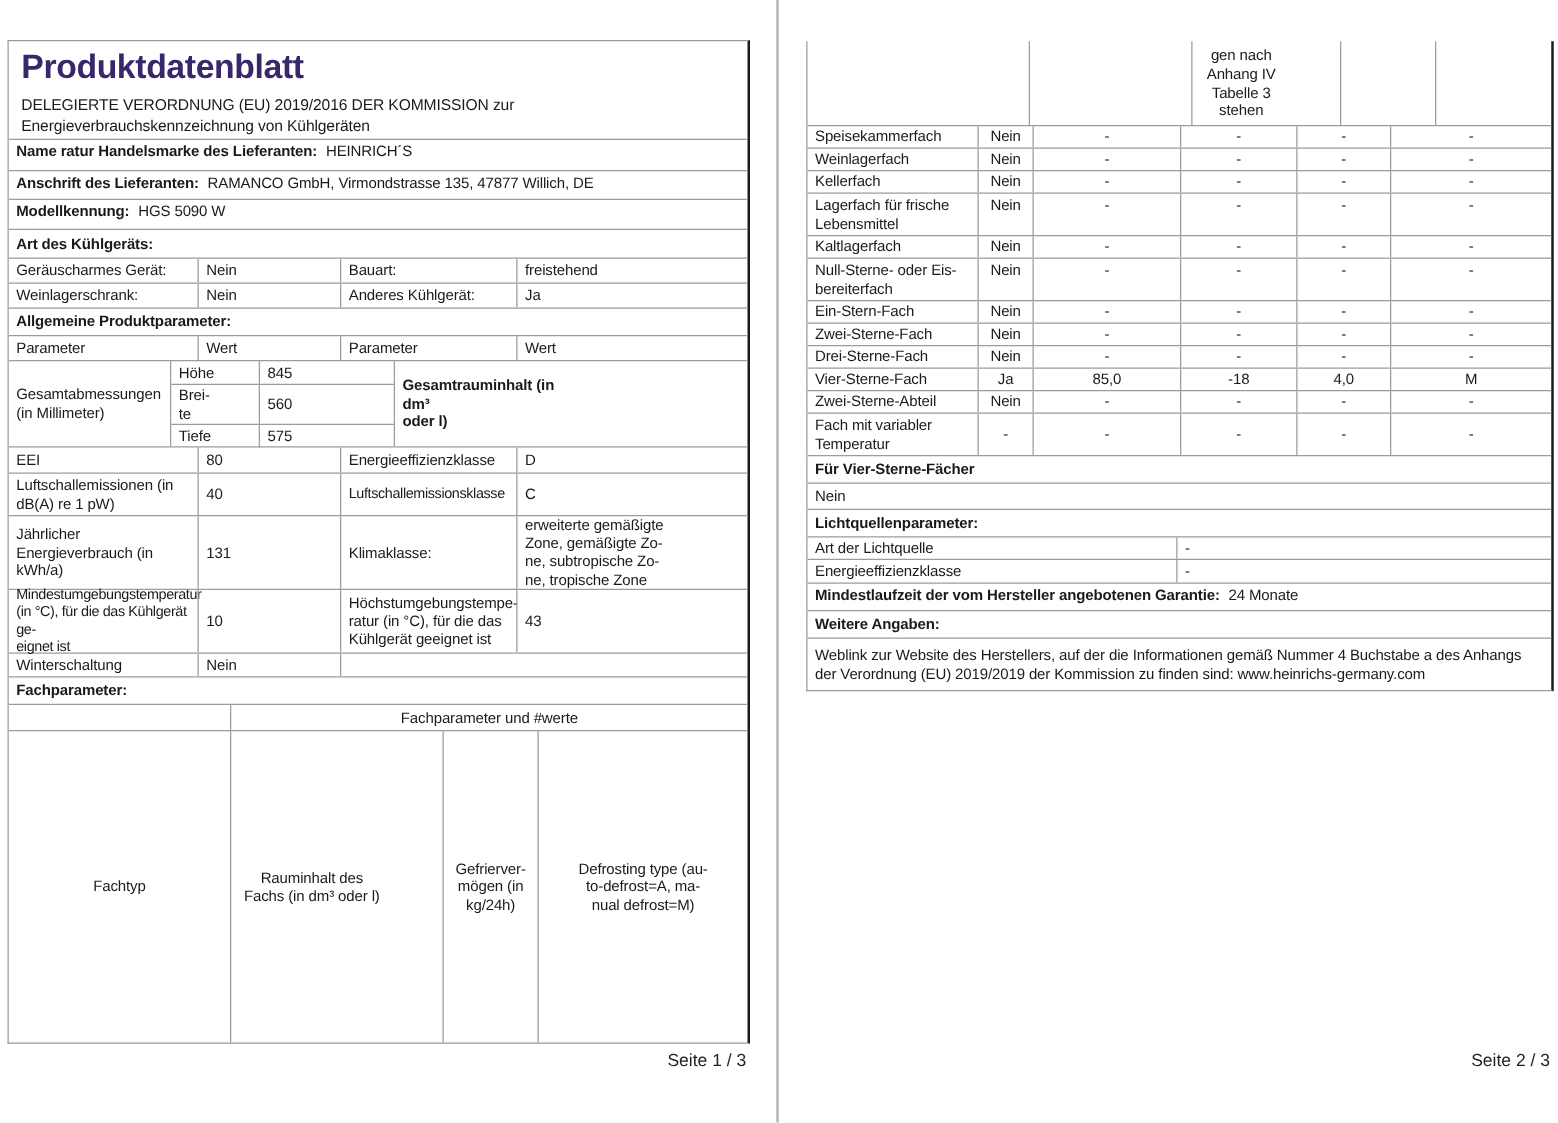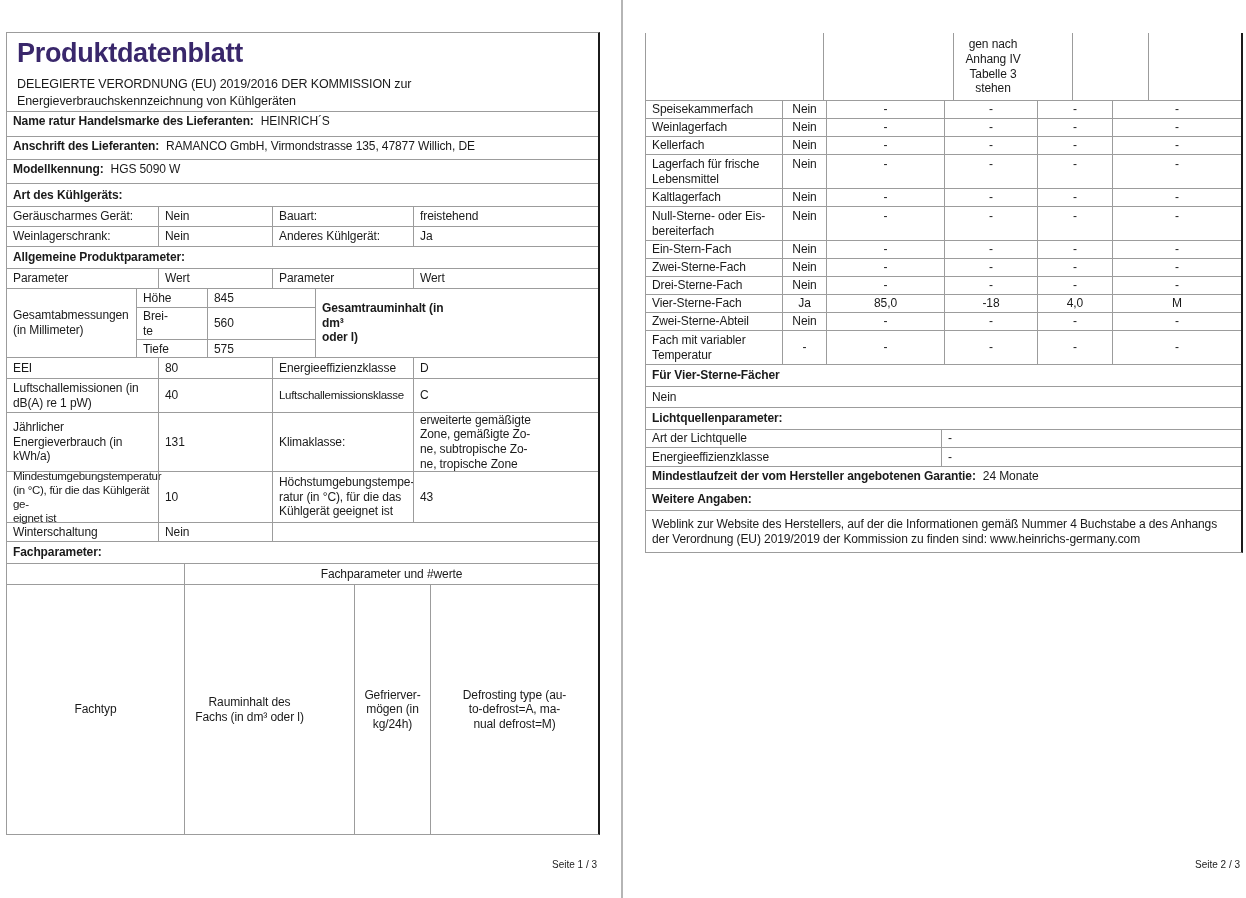--- a/index.html
+++ b/index.html
@@ -34,21 +34,21 @@
   .b{font-weight:bold;}
   .small{font-size:11.5px;letter-spacing:-0.3px;}
   .inline{flex-direction:row;justify-content:flex-start;align-items:baseline;gap:7px;white-space:pre-line;}
   .titleblock{padding:6px 10px 4px;box-sizing:border-box;}
   .doc-title{margin:0;font-size:27px;font-weight:bold;color:var(--title-color);letter-spacing:-0.3px;line-height:1.1;}
   .doc-subtitle{margin-top:7px;font-size:12.5px;line-height:1.35;letter-spacing:-0.1px;}
   .subrows{display:flex;flex-direction:column;box-sizing:border-box;min-width:0;padding:0;}
   .subrow{display:flex;border-top:1px solid var(--border-color);box-sizing:border-box;}
   .subrows .subrow:first-child{border-top:none;}
   .gap{display:block;margin-top:7px;}
-  .footer{position:absolute;font-size:10px;color:var(--footer-color);letter-spacing:0;margin-top:19px;}
+  .footer{position:absolute;font-size:14px;color:var(--footer-color);letter-spacing:0;}
   #f1{left:6px;top:840px;width:591px;text-align:right;}
   #f2{left:649px;top:840px;width:591px;text-align:right;}
   #divider{position:absolute;left:621px;top:0;width:2px;height:898px;background:var(--divider-color);}
   
   .wA{width:151px;flex:none;} .wB{width:114px;flex:none;} .wC{width:141px;flex:none;} .wD{flex:1;}
   .wDa{width:129px;flex:none;} .wDsub{width:179px;flex:none;} .wDk{width:46px;flex:none;} .wDv{flex:1;margin-left:24px;}
   .wDl{width:156px;flex:none;font-weight:bold;} .wDr{flex:1;}
   .wF1{width:177px;flex:none;} .wF2{width:130px;flex:none;} .wF3{width:79px;flex:none;}
   .wF4{width:76px;flex:none;margin-left:40px;} .wF5{flex:1;}
   

